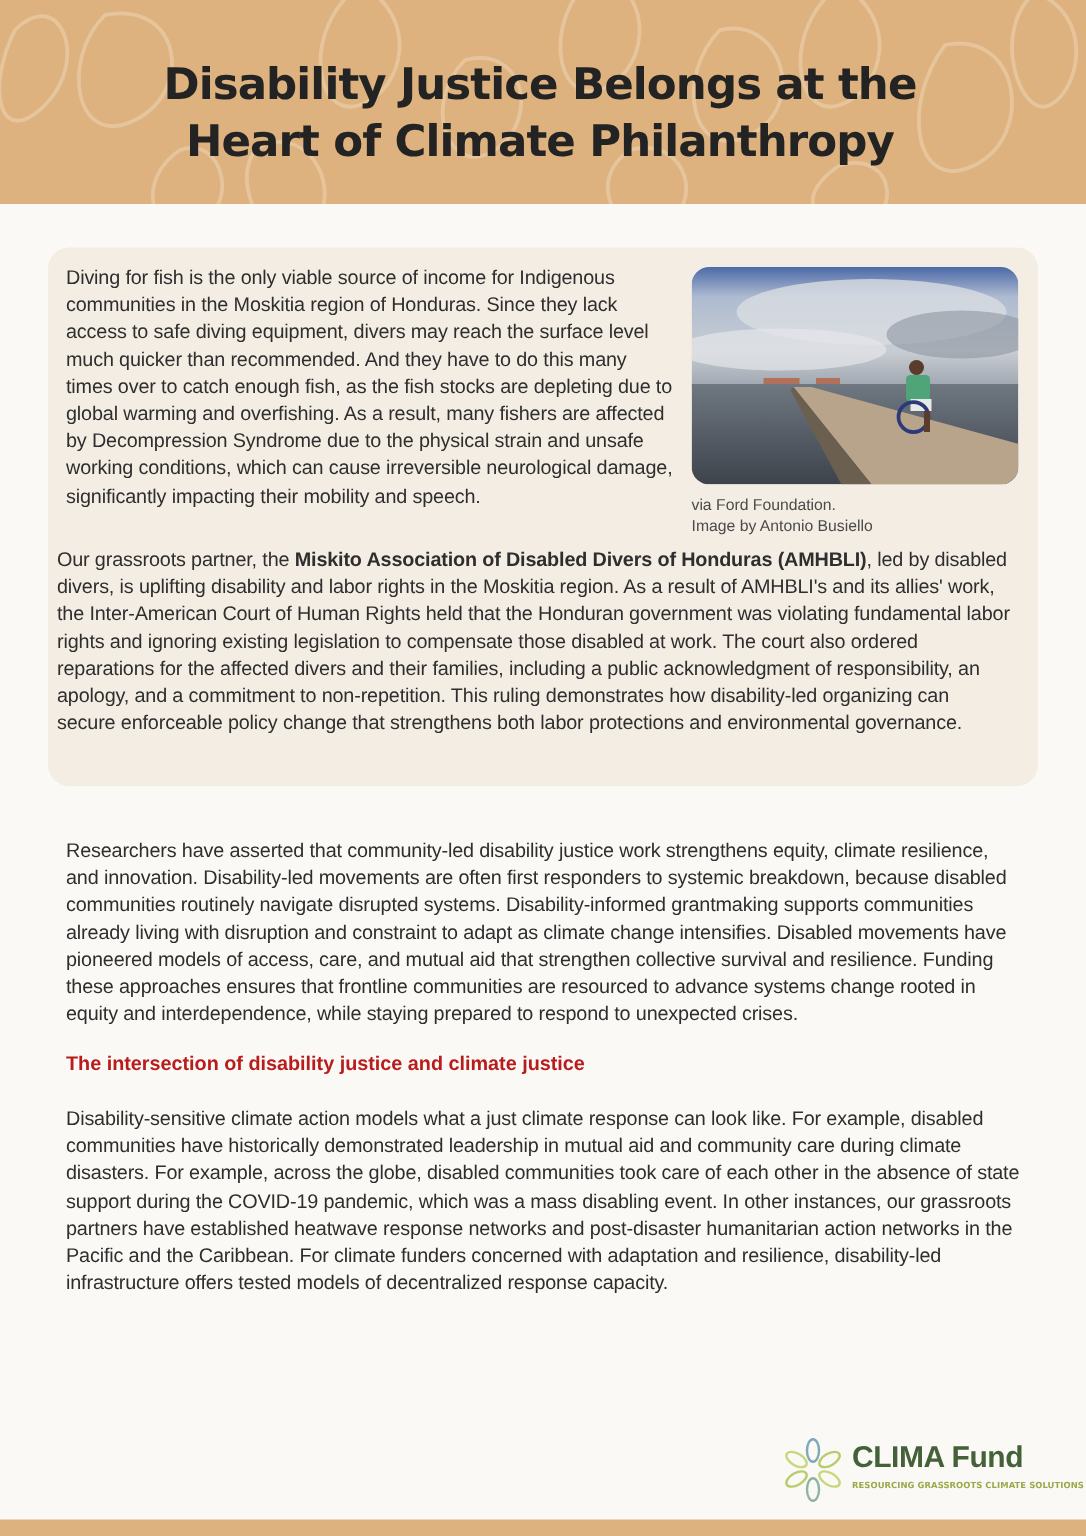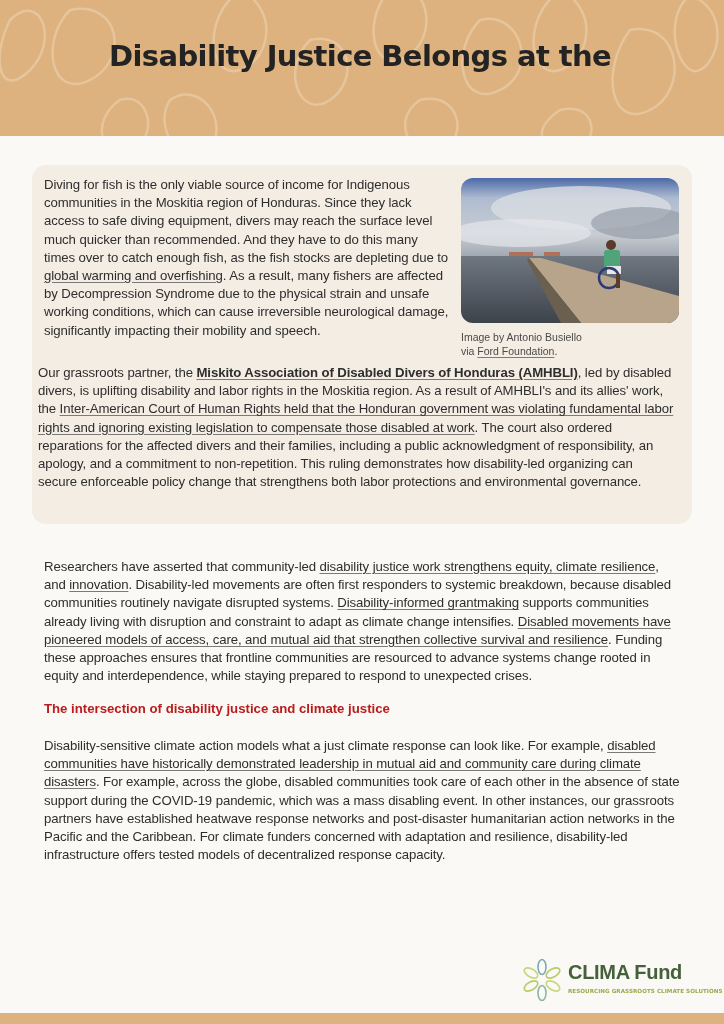--- a/index.html
+++ b/index.html
@@ -31,21 +31,21 @@
     background: #f4ede3;
     border-radius: 14px;
   }
   .p {
     position: absolute;
     font-size: 13.2px;
     line-height: 18.2px;
     color: #2e2e2e;
     letter-spacing: -0.1px;
   }
-  .u { text-decoration: underline; text-decoration-color: #7a7a7a; text-underline-offset: 2px; cursor: pointer; }
+  .u { text-decoration-color: #7a7a7a; text-underline-offset: 2px; cursor: pointer; }
   .b { font-weight: bold; }
   .photo {
     position: absolute; left: 461px; top: 178px; width: 218px; height: 145px;
     border-radius: 12px; overflow: hidden;
   }
   .caption {
     position: absolute; left: 461px; top: 330px; width: 220px;
     font-size: 10.5px; line-height: 14px; color: #4a4a4a;
   }
   .subhead {
@@ -84,20 +84,21 @@
       <path d="M560 -10 C 600 10, 590 60, 560 70 S 520 20, 560 -10 Z"></path>
       <path d="M630 30 C 680 20, 690 90, 650 110 S 600 70, 630 30 Z"></path>
       <path d="M690 -5 C 730 10, 720 60, 700 70 S 660 20, 690 -5 Z"></path>
       <path d="M120 100 C 150 90, 160 140, 130 150 S 90 120, 120 100 Z"></path>
       <path d="M420 100 C 460 90, 470 140, 440 150 S 390 120, 420 100 Z"></path>
       <path d="M560 110 C 600 100, 600 150, 570 150 S 530 130, 560 110 Z"></path>
     </g>
   </svg>
   <div class="title">
     <div>Disability Justice Belongs at the</div>
+    <div>Heart of Climate Philanthropy</div>
   </div>
 </div>
 
 <div class="card"></div>
 
 <p class="p" style="left:44px; top:176px; width:406px;">
   <span>Diving for fish is the only viable source of income for Indigenous communities in the Moskitia region of Honduras. Since they lack access to safe diving equipment, divers may reach the surface level much quicker than recommended. And they have to do this many times over to catch enough fish, as the fish stocks are depleting due to </span><a class="u">global warming and overfishing</a><span>. As a result, many fishers are affected by Decompression Syndrome due to the physical strain and unsafe working conditions, which can cause irreversible neurological damage, significantly impacting their mobility and speech.</span>
 </p>
 
 <div class="photo">
@@ -125,22 +126,22 @@
     <rect x="83" y="74" width="16" height="4" fill="#b0705a"></rect>
     <circle cx="150" cy="67" r="5" fill="#5a3b2c"></circle>
     <rect x="143" y="72" width="16" height="18" rx="3" fill="#4fa47a"></rect>
     <rect x="146" y="88" width="14" height="8" fill="#e8e8e8"></rect>
     <circle cx="148" cy="100" r="10" fill="none" stroke="#2c3a7a" stroke-width="2.5"></circle>
     <rect x="155" y="96" width="4" height="14" fill="#5a3b2c"></rect>
   </svg>
 </div>
 
 <div class="caption">
+  <div><span>via </span><a class="u">Ford Foundation</a><span>.</span></div>
   <div>Image by Antonio Busiello</div>
-  <div><span>via </span><a class="u">Ford Foundation</a><span>.</span></div>
 </div>
 
 <p class="p" style="left:38px; top:364px; width:636px;">
   <span>Our grassroots partner, the </span><a class="u b">Miskito Association of Disabled Divers of Honduras (AMHBLI)</a><span>, led by disabled divers, is uplifting disability and labor rights in the Moskitia region. As a result of AMHBLI's and its allies' work, the </span><a class="u">Inter-American Court of Human Rights held that the Honduran government was violating fundamental labor rights and ignoring existing legislation to compensate those disabled at work</a><span>. The court also ordered reparations for the affected divers and their families, including a public acknowledgment of responsibility, an apology, and a commitment to non-repetition. This ruling demonstrates how disability-led organizing can secure enforceable policy change that strengthens both labor protections and environmental governance.</span>
 </p>
 
 <p class="p" style="left:44px; top:558px; width:640px;">
   <span>Researchers have asserted that community-led </span><a class="u">disability justice work strengthens equity, climate resilience</a><span>, and </span><a class="u">innovation</a><span>. Disability-led movements are often first responders to systemic breakdown, because disabled communities routinely navigate disrupted systems. </span><a class="u">Disability-informed grantmaking</a><span> supports communities already living with disruption and constraint to adapt as climate change intensifies. </span><a class="u">Disabled movements have pioneered models of access, care, and mutual aid that strengthen collective survival and resilience</a><span>. Funding these approaches ensures that frontline communities are resourced to advance systems change rooted in equity and interdependence, while staying prepared to respond to unexpected crises.</span>
 </p>
 

